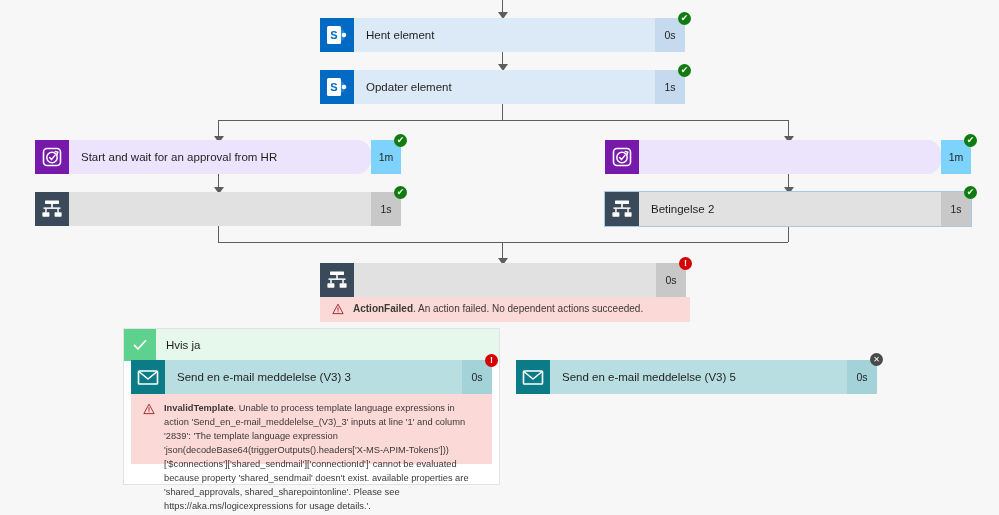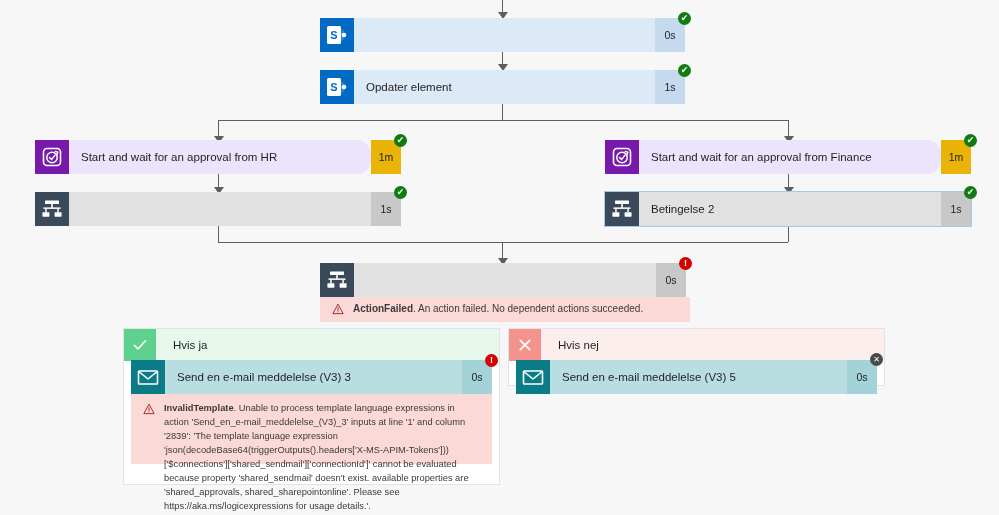--- a/index.html
+++ b/index.html
@@ -28,21 +28,21 @@
   .node .ico{width:34px;min-width:34px;display:flex;align-items:center;justify-content:center;}
   .node .title{flex:1;display:flex;align-items:center;padding-left:12px;
     font-size:11.5px;color:#201f1e;white-space:nowrap;overflow:hidden;}
   .node .dur{width:30px;min-width:30px;display:flex;align-items:center;
     justify-content:center;font-size:10.5px;color:#201f1e;}
 
   
   .n-sp  .body{background:#dce9f7;}
   .n-sp  .dur {background:#c5d9ef;}
   .n-appr .body{background:#ece3fd;border-radius:14px;}
-  .n-appr .dur {background:#eab308;}
+  .n-appr .dur {background:#7dd3fc;}
   .n-cond .body{background:#e1e1e1;}
   .n-cond .dur {background:#c8c8c8;}
   .n-mail .body{background:#b9dee2;text-align:right;}
   .n-mail .dur {background:#a3d2d8;}
 
   .node .body{flex:1;display:flex;align-items:stretch;min-width:0;}
 
   
   .tile{width:34px;height:34px;display:block;}
 
@@ -64,21 +64,21 @@
   .errstrip .etxt{font-size:10px;line-height:1.45;color:#3b3a39;}
   .errstrip .etxt b{font-weight:bold;}
 
   .errsmall .etxt{font-size:9.3px;line-height:1.5;}
 
   
   .branch{position:absolute;box-sizing:border-box;
     background:#ffffff;border:1px solid #e3e3e3;}
   .bhead{height:32px;display:flex;align-items:stretch;}
   .bhead .bico{width:32px;min-width:32px;display:flex;align-items:center;justify-content:center;}
-  .bhead .blabel{flex:1;display:flex;align-items:center;padding-left:17px;
+  .bhead .blabel{flex:1;display:flex;align-items:center;padding-left:10px;
     font-size:11.5px;color:#201f1e;}
   .branch.yes .bhead{background:#e6f7ec;}
   .branch.yes .bico{background:#5ed18f;}
   .branch.no  .bhead{background:#fdeeee;}
   .branch.no  .bico{background:#f4938d;}
 </style>
 </head>
 <body>
 
 <div id="canvas">
@@ -112,20 +112,21 @@
     <div class="body">
       <div class="ico">
         <svg class="tile" viewBox="0 0 34 34">
           <rect width="34" height="34" fill="#036ac4"></rect>
           <rect x="7" y="8" width="14" height="18" rx="1.5" fill="#ffffff"></rect>
           <text x="14" y="21" font-size="11" font-weight="bold" fill="#036ac4" text-anchor="middle" font-family="Liberation Sans, sans-serif">S</text>
           <path d="M21 11 a6.5 6.5 0 0 1 0 12 z" fill="#2b88d8"></path>
           <circle cx="24" cy="17" r="2.3" fill="#ffffff"></circle>
         </svg>
       </div>
+      <div class="title">Hent element</div>
     </div>
     <div class="dur">0s</div>
     <div class="badge ok" style="right:-6px;top:-6px;">✔</div>
   </div>
 
   <div class="node n-sp" style="left:320px;top:70px;width:365px;">
     <div class="body">
       <div class="ico">
         <svg class="tile" viewBox="0 0 34 34">
           <rect width="34" height="34" fill="#036ac4"></rect>
@@ -162,21 +163,20 @@
     <div class="body">
       <div class="ico">
         <svg class="tile" viewBox="0 0 34 34">
           <rect width="34" height="34" fill="#7719aa"></rect>
           <rect x="8.5" y="8.5" width="17" height="17" rx="3.5" fill="none" stroke="#ffffff" stroke-width="1.6"></rect>
           <circle cx="17" cy="17.5" r="5.2" fill="none" stroke="#ffffff" stroke-width="1.5"></circle>
           <path d="M14.6 17.6 l1.9 2 3.4 -4.2" fill="none" stroke="#ffffff" stroke-width="1.5" stroke-linecap="round" stroke-linejoin="round"></path>
           <path d="M20.2 11.4 l2.6 0.9 -0.9 2.6" fill="none" stroke="#ffffff" stroke-width="1.4" stroke-linecap="round"></path>
         </svg>
       </div>
-      <div class="title">Start and wait for an approval from Finance</div>
     </div>
     <div class="dur">1m</div>
     <div class="badge ok" style="right:-6px;top:-6px;">✔</div>
   </div>
 
   <div class="node n-cond" style="left:35px;top:192px;width:366px;">
     <div class="body">
       <div class="ico" style="background:#3b4a5a;">
         <svg class="tile" viewBox="0 0 34 34">
           <rect width="34" height="34" fill="#3b4a5a"></rect>
@@ -274,30 +274,20 @@
     <div class="warn">
       <svg width="12" height="12" viewBox="0 0 14 14">
         <path d="M7 1.4 L13 12.4 L1 12.4 Z" fill="none" stroke="#a4262c" stroke-width="1.1" stroke-linejoin="round"></path>
         <rect x="6.45" y="5" width="1.1" height="4" fill="#a4262c"></rect>
         <rect x="6.45" y="9.8" width="1.1" height="1.1" fill="#a4262c"></rect>
       </svg>
     </div>
     <div class="etxt"><b>InvalidTemplate</b><span>. Unable to process template language expressions in action 'Send_en_e-mail_meddelelse_(V3)_3' inputs at line '1' and column '2839': 'The template language expression 'json(decodeBase64(triggerOutputs().headers['X-MS-APIM-Tokens']))['$connections']['shared_sendmail']['connectionId']' cannot be evaluated because property 'shared_sendmail' doesn't exist. available properties are 'shared_approvals, shared_sharepointonline'. Please see https://aka.ms/logicexpressions for usage details.'.</span></div>
   </div>
 
-  <div class="branch no" style="left:508px;top:328px;width:377px;height:58px;">
-    <div class="bhead">
-      <div class="bico">
-        <svg width="18" height="18" viewBox="0 0 18 18">
-          <path d="M4.3 4.3 L13.7 13.7 M13.7 4.3 L4.3 13.7" fill="none" stroke="#ffffff" stroke-width="1.7" stroke-linecap="round"></path>
-        </svg>
-      </div>
-      <div class="blabel">Hvis nej</div>
-    </div>
-  </div>
 
   <div class="node n-mail" style="left:516px;top:360px;width:361px;">
     <div class="body">
       <div class="ico" style="background:#0b7c87;">
         <svg class="tile" viewBox="0 0 34 34">
           <rect width="34" height="34" fill="#0b7c87"></rect>
           <rect x="7.5" y="11" width="19" height="13" rx="0.8" fill="none" stroke="#ffffff" stroke-width="1.6"></rect>
           <path d="M8.4 12 L17 19 L25.6 12" fill="none" stroke="#ffffff" stroke-width="1.6" stroke-linejoin="round"></path>
         </svg>
       </div>

